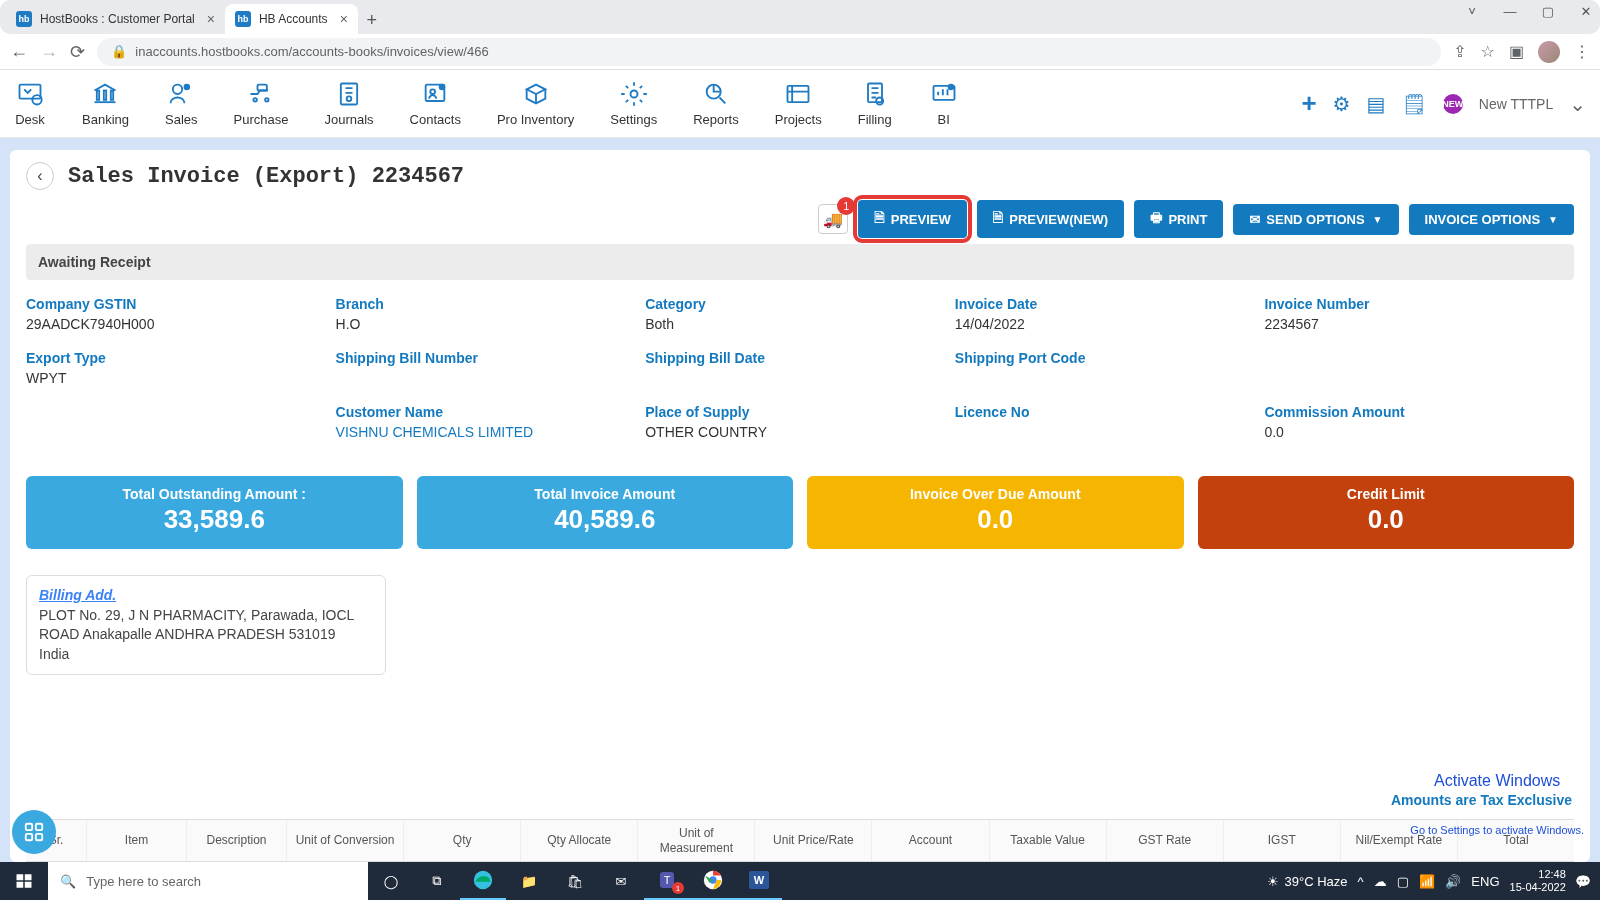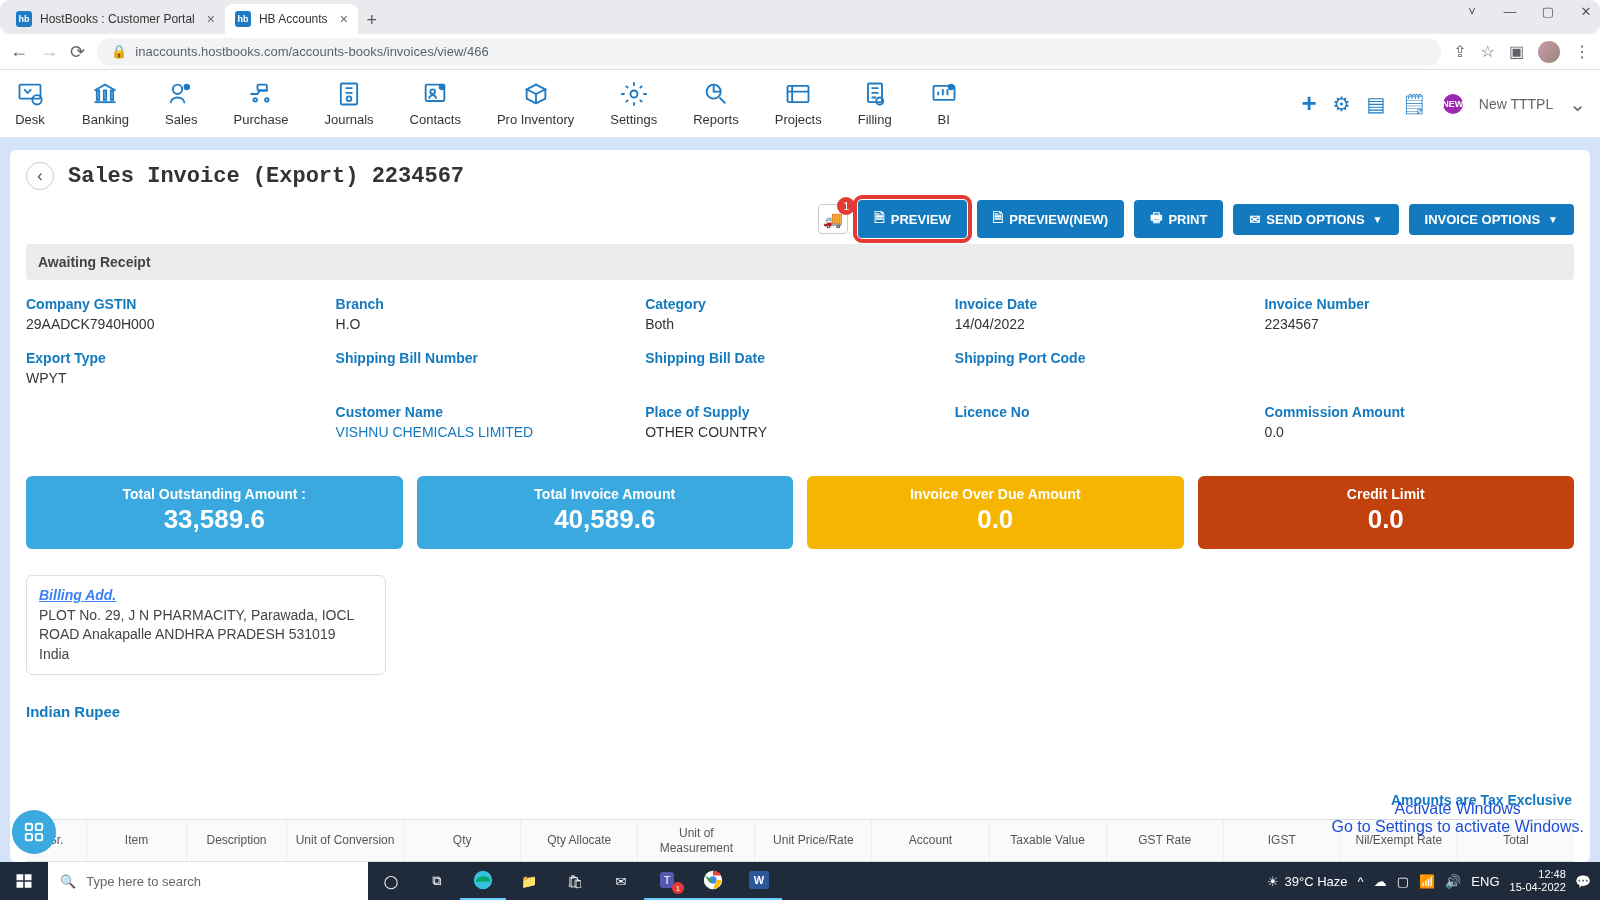--- a/index.html
+++ b/index.html
@@ -78,21 +78,21 @@
 .taxnote{position:absolute;right:18px;bottom:54px;color:#147abf;font-weight:600;font-size:14px;}
 
 
 .thead{display:flex;border:1px solid #ddd;border-left:none;border-right:none;background:#fafafa;position:absolute;bottom:0;left:16px;right:16px;}
 .thead .th{flex:1;font-size:12px;color:#555;text-align:center;padding:6px 4px;border-left:1px solid #eee;display:flex;align-items:center;justify-content:center;line-height:1.2;}
 .thead .th:first-child{flex:0 0 60px;border-left:none;}
 .thead .th.w-s{flex:0 0 100px;}
 
 
 .watermark{position:absolute;right:16px;bottom:64px;text-align:center;color:#1d4ed8;font-size:16px;pointer-events:none;}
-.watermark .w2{font-size:16px;}
+.watermark .w2{font-size:11px;margin-top:34px;}
 
 
 .floatbtn{position:absolute;left:12px;bottom:46px;width:44px;height:44px;border-radius:50%;background:#39a9e0;display:flex;align-items:center;justify-content:center;color:#fff;}
 .floatbtn svg{width:22px;height:22px;}
 
 
 .taskbar{position:absolute;bottom:0;left:0;right:0;height:38px;background:#1f2a3a;display:flex;align-items:center;color:#fff;font-size:13px;}
 .startbtn{width:48px;height:100%;display:flex;align-items:center;justify-content:center;}
 .searchbox{width:320px;height:100%;background:#fff;color:#666;display:flex;align-items:center;padding:0 12px;gap:10px;}
 .tb-icons{display:flex;height:100%;}
@@ -395,21 +395,20 @@
             <div class="s-val">0.0</div>
           </div>
     </div>
 
     <div class="billcard">
       <div class="bh">Billing Add.</div>
       <div>PLOT No. 29, J N PHARMACITY, Parawada, IOCL ROAD Anakapalle ANDHRA PRADESH 531019</div>
       <div>India</div>
     </div>
 
-    <div class="curr">Indian Rupee</div>
   </div>
 
   <div class="taxnote">Amounts are Tax Exclusive</div>
 
   <div class="thead">
     <div class="th">Sr.</div>
     <div class="th w-s">Item</div>
     <div class="th w-s">Description</div>
     <div class="th">Unit of Conversion</div>
     <div class="th">Qty</div>

